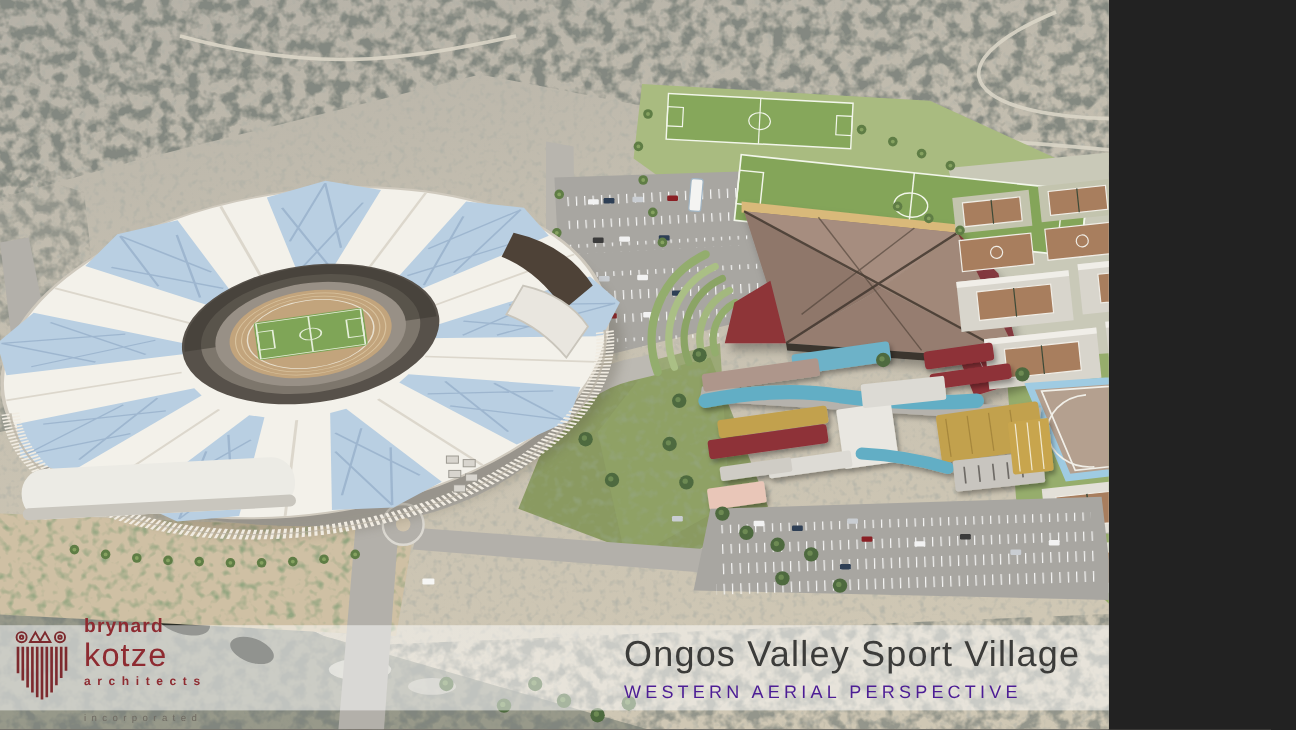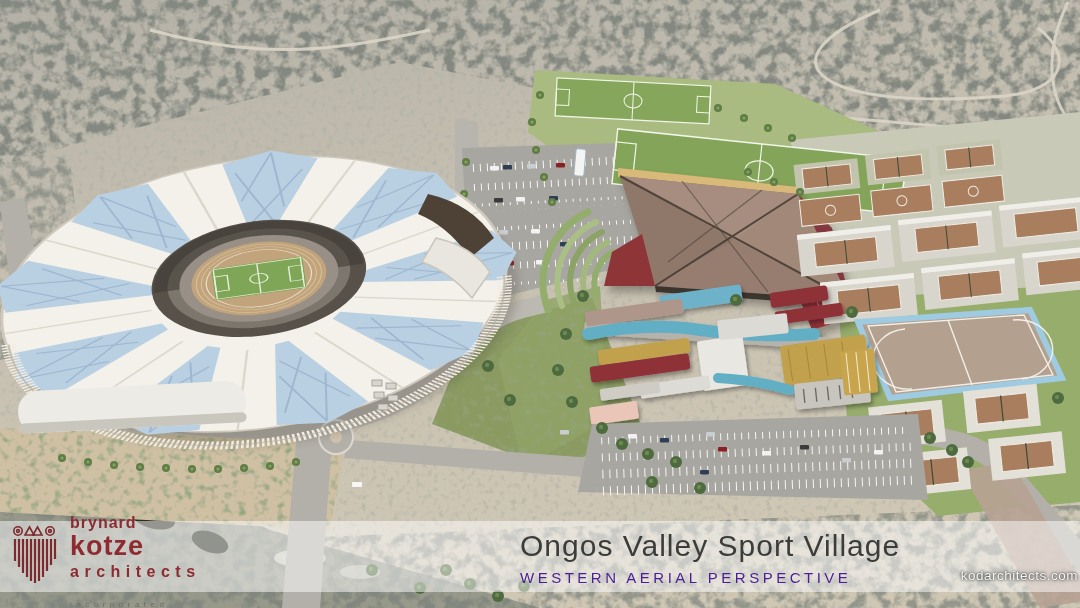--- a/index.html
+++ b/index.html
@@ -1,27 +1,27 @@
 <!DOCTYPE html>
 <html><head>
 <meta charset="utf-8">
 <style>
   html,body{margin:0;padding:0;background:#222;}
-  .stage{position:relative;width:1080px;height:608px;overflow:hidden;
+  .stage{position:relative;width:924px;height:608px;overflow:hidden;
          font-family:"Liberation Sans",sans-serif;background:#c2bcae;}
   .stage svg.scene{position:absolute;left:0;top:0;}
   
   .footer-band{position:absolute;left:0;top:521px;width:1080px;height:71px;
                background:rgba(255,255,255,0.50);z-index:5;}
   .logo-wrap{position:absolute;left:12px;top:-6px;display:flex;align-items:flex-start;}
   .logo-icon{width:48px;height:64px;margin-top:10px;}
   .logo-text{margin-left:10px;line-height:1;}
   .logo-l1{font-size:16px;font-weight:bold;letter-spacing:1px;color:#8e2b31;}
-  .logo-l2{font-size:27px;font-weight:bold;letter-spacing:1px;color:#8e2b31;margin-top:2px;}
-  .logo-l3{font-size:16px;font-weight:bold;letter-spacing:5.5px;color:#8e2b31;margin-top:4px;}
+  .logo-l2{font-size:27px;font-weight:normal;letter-spacing:1px;color:#8e2b31;margin-top:2px;}
+  .logo-l3{font-size:10px;font-weight:bold;letter-spacing:5.5px;color:#8e2b31;margin-top:4px;}
   .logo-l4{font-size:8px;letter-spacing:4.5px;color:#6f6a62;margin-top:21px;}
   .title-wrap{position:absolute;right:0;top:0;width:560px;height:71px;}
   .title-main{font-size:30px;font-weight:400;letter-spacing:1px;color:#3c3c3a;
               margin:8px 4px 0 0;white-space:nowrap;}
   .title-sub{font-size:15px;letter-spacing:3.5px;color:#4c1d95;margin:6px 6px 0 0;
              white-space:nowrap;}
   .watermark{position:absolute;right:2px;top:47px;font-size:13.5px;letter-spacing:.5px;
              color:rgba(255,255,255,0.95);
              text-shadow:0 0 2px #1d1d1d,0 0 5px rgba(0,0,0,.6);}
 </style>

